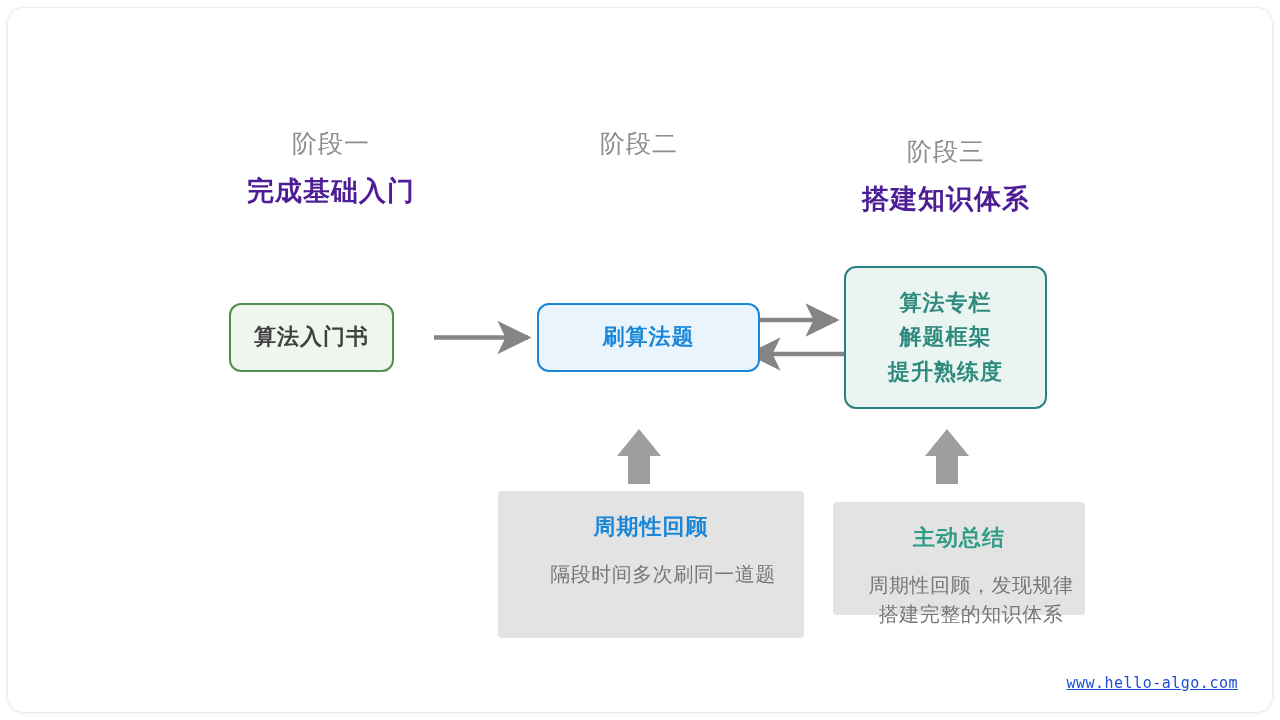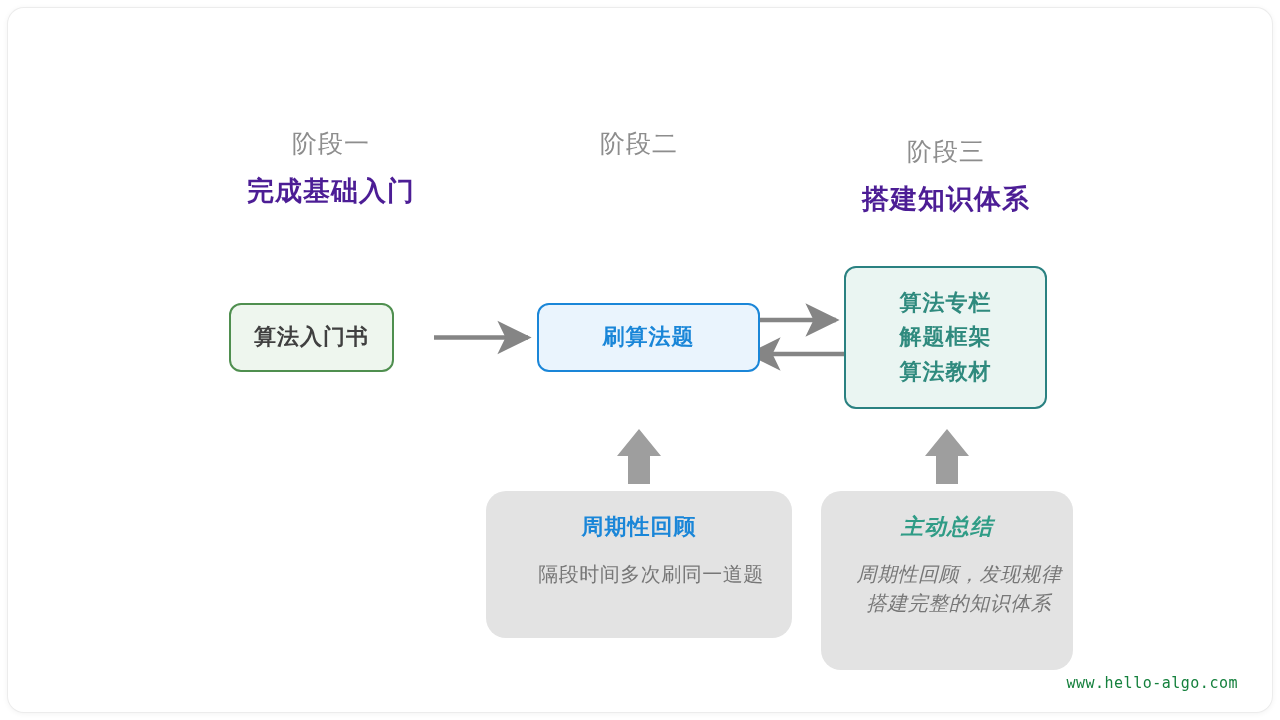--- a/index.html
+++ b/index.html
@@ -94,27 +94,28 @@
     border-color: #2a8181;
     background: #eaf5f2;
     color: #2f8a7e;
   }
   #box-resources .line { display: block; }
 
   
   .tipcard {
     position: absolute;
     background: #e3e3e3;
-    border-radius: 20px;
+    border-radius: 4px;
     box-sizing: border-box;
     text-align: center;
     padding-top: 22px;
+    margin-left: 12px;
   }
   #tip-review  { left: 486px; top: 491px; width: 306px; height: 147px; }
-  #tip-summary { left: 821px; top: 491px; width: 252px; height: 179px; font-style: italic; }
+  #tip-summary { left: 821px; top: 502px; width: 252px; height: 113px; }
 
   .tip-title {
     font-size: 22px;
     font-weight: bold;
     letter-spacing: 1px;
     line-height: 1.3;
   }
   #tip-review  .tip-title { color: #1a86d8; }
   #tip-summary .tip-title { color: #2f9c86; }
 
@@ -136,22 +137,23 @@
     pointer-events: none;
   }
 
   
   #watermark {
     position: absolute;
     right: 42px;
     bottom: 28px;
     font-family: "DejaVu Sans Mono", "Liberation Mono", monospace;
     font-size: 15px;
-    color: #15803d;
+    color: #1d4ed8;
     letter-spacing: 0.5px;
+    text-decoration: underline;
   }
 </style>
 </head>
 <body>
 
 <div id="canvas">
 
   <div class="frame"></div>
 
   <div class="stage" id="stage-1">
@@ -191,21 +193,21 @@
     <span>算法入门书</span>
   </div>
 
   <div class="flowbox" id="box-practice">
     <span>刷算法题</span>
   </div>
 
   <div class="flowbox" id="box-resources">
     <span class="line">算法专栏</span>
     <span class="line">解题框架</span>
-    <span class="line">算法教材</span>
+    <span class="line">提升熟练度</span>
   </div>
 
   <div class="tipcard" id="tip-review">
     <div class="tip-title">周期性回顾</div>
     <div class="tip-body">
       <span class="line">隔段时间多次刷同一道题</span>
     </div>
   </div>
 
   <div class="tipcard" id="tip-summary">

